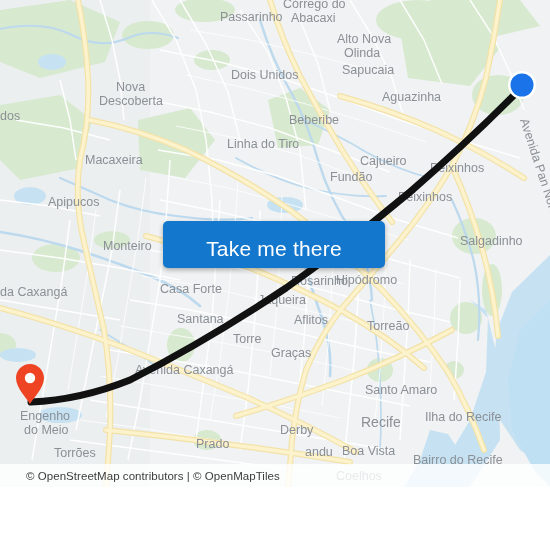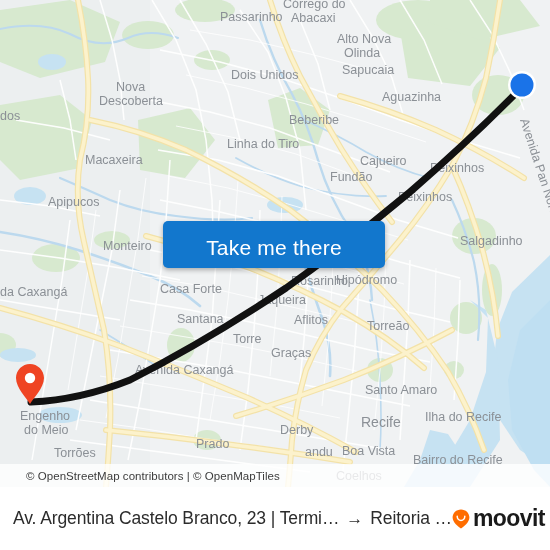--- a/index.html
+++ b/index.html
@@ -72,23 +72,23 @@
     background: #1277cd;
     border-radius: 5px;
     border: none;
     color: #ffffff;
     font-family: "Liberation Sans", sans-serif;
     font-size: 21px;
     letter-spacing: 0.2px;
     cursor: pointer;
     box-shadow: 0 2px 5px rgba(0,0,0,0.30);
     display: flex;
-    align-items: flex-end;
+    align-items: flex-start;
     justify-content: center;
-    padding: 8px;
+    padding: 16px;
   }
 
   
   #footer {
     position: absolute;
     left: 0;
     top: 487px;
     width: 550px;
     height: 63px;
     background: #ffffff;
@@ -339,27 +339,14 @@
 
     <div id="attribution">
       <span class="attr-text">© OpenStreetMap contributors | © OpenMapTiles</span>
     </div>
   </div>
 
   <button id="cta" style="background: rgb(18, 119, 205);">
     <span>Take me there</span>
   </button>
 
-  <div id="footer">
-    <span class="trip-text">Av. Argentina Castelo Branco, 23 | Termi…</span>
-    <span class="trip-arrow">→</span>
-    <span class="trip-text">Reitoria …</span>
-
-    <div id="brand">
-      <svg class="moovit-pin" viewBox="0 0 18 20">
-        <path d="M9 0.6 C4.3 0.6 0.6 4.2 0.6 8.6 C0.6 13.6 6.4 17.6 9 19.6 C11.6 17.6 17.4 13.6 17.4 8.6 C17.4 4.2 13.7 0.6 9 0.6 Z" fill="#ff6d00"></path>
-        <path d="M5.2 7.2 C5.2 9.6 6.9 11.4 9 11.4 C11.1 11.4 12.8 9.6 12.8 7.2" fill="none" stroke="#ffffff" stroke-width="1.5" stroke-linecap="round"></path>
-      </svg>
-      <span class="brand-word">moovit</span>
-    </div>
-  </div>
 
 </div>
 
 </body></html>

